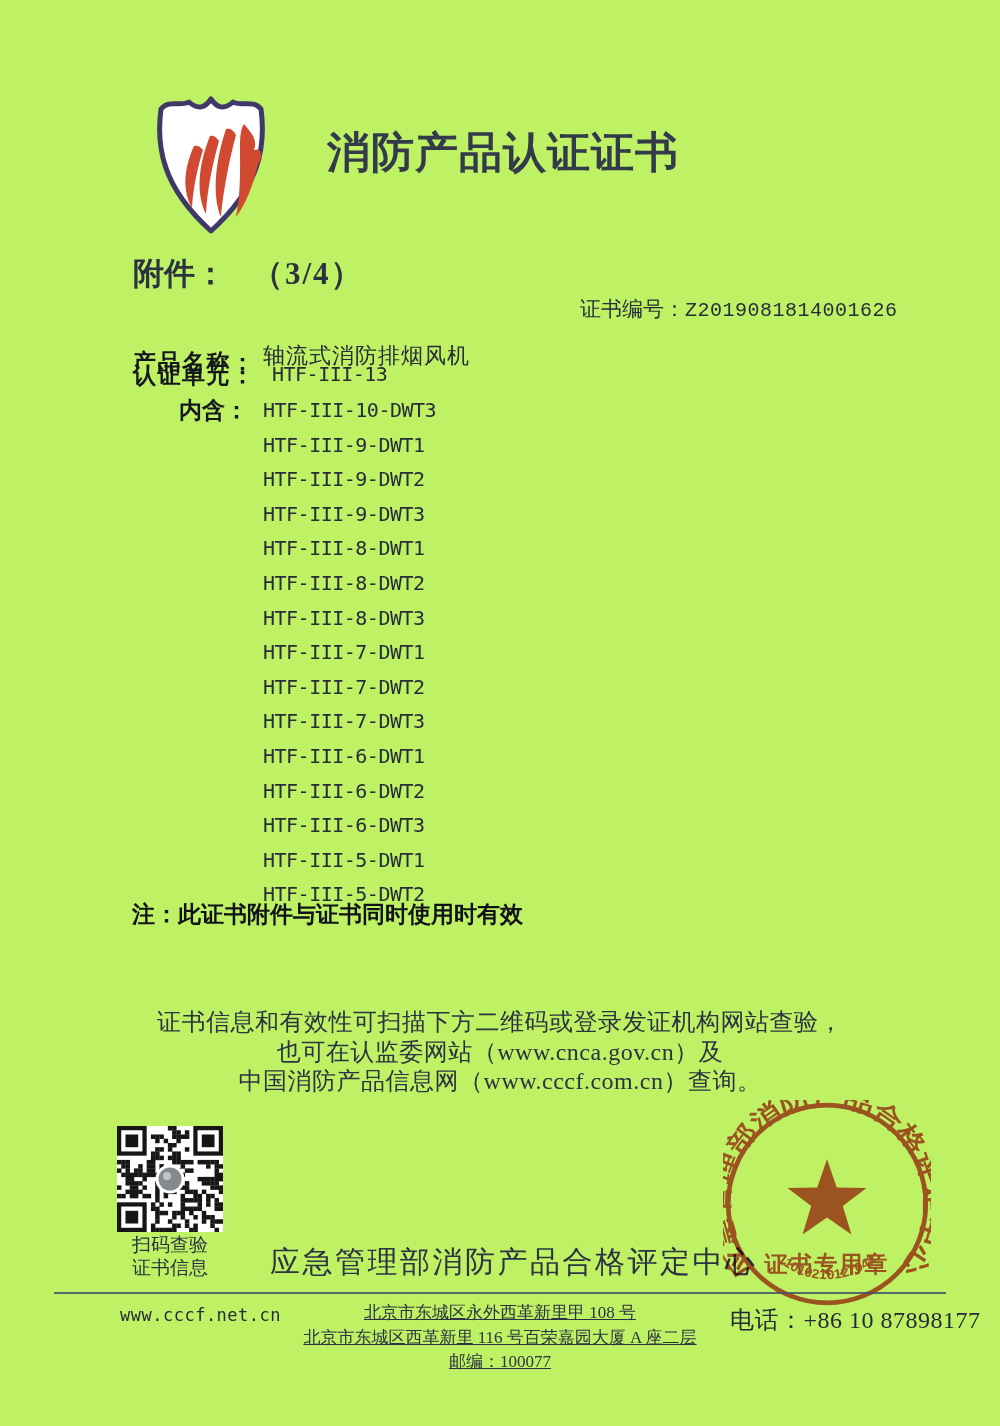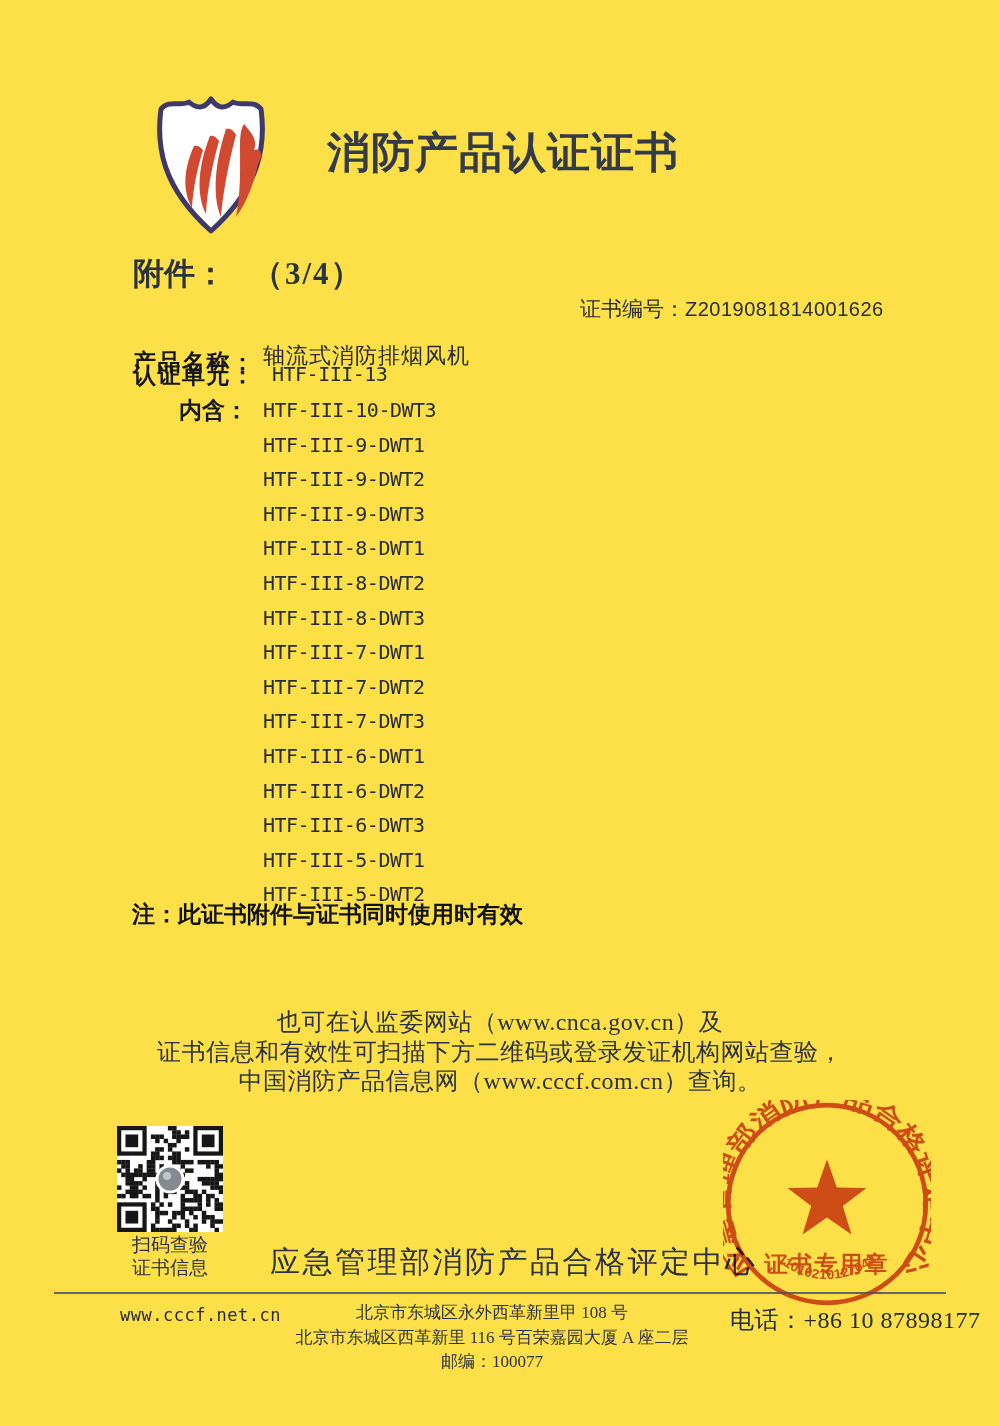--- a/index.html
+++ b/index.html
@@ -1,32 +1,32 @@
 <!DOCTYPE html>
 <html><head>
 <meta charset="utf-8">
 <style>
   html,body{margin:0;padding:0;background:#e8e8e6;}
   #page{
     position:relative;width:1000px;height:1426px;margin:0 auto;
-    background:#fde047;overflow:hidden;
+    background:#bef264;overflow:hidden;
     font-family:"Liberation Serif", serif;color:#2a3140;
   }
   
   #logo{position:absolute;left:140px;top:84px;width:142px;height:152px;}
   #title{
     position:absolute;left:0;top:124px;width:1006px;text-align:center;
     font-family:"Liberation Sans", sans-serif;font-size:43px;font-weight:600;
     color:#333a4a;letter-spacing:1px;
   }
   
   #attachment{position:absolute;left:133px;top:253px;font-size:31px;color:#2c3340;font-weight:600;}
   #attachment .att-val{font-weight:700;margin-left:26px;font-family:"Liberation Serif",serif;letter-spacing:2px;}
   #certno{position:absolute;left:580px;top:295px;font-size:21px;color:#272d3a;}
-  #certno .num{font-family:Liberation Sans, sans-serif;font-size:20px;letter-spacing:0.5px;}
+  #certno .num{font-family:Liberation Mono, monospace;font-size:20px;letter-spacing:0.5px;}
   
   .field-label{
     position:absolute;left:133px;width:130px;
     font-family:"Liberation Sans", sans-serif;font-weight:700;
     font-size:23px;color:#14161c;letter-spacing:1.5px;white-space:nowrap;
   }
   .field-value-cjk{position:absolute;left:263px;font-size:22px;color:#262c38;letter-spacing:1px;white-space:nowrap;}
   .field-value-mono{
     position:absolute;left:263px;
     font-family:"DejaVu Sans Mono","Liberation Mono",monospace;
@@ -67,22 +67,22 @@
   #stamp{position:absolute;left:723px;top:1100px;width:208px;height:208px;opacity:0.9;mix-blend-mode:multiply;}
   #stamp text{font-family:"Liberation Sans",sans-serif;}
   
   #footer-rule{position:absolute;left:54px;top:1292px;width:892px;height:2px;background:#47516a;opacity:0.85;}
   #footer-web{
     position:absolute;left:80px;top:1305px;
     font-family:"DejaVu Sans Mono","Liberation Mono",monospace;
     font-size:17px;color:#232a36;letter-spacing:0.5px;margin-left:40px;
   }
   #footer-center{
-    position:absolute;left:242px;top:1301px;width:500px;text-align:center;
-    font-size:17px;line-height:24.5px;color:#2b3242;
+    position:absolute;left:250px;top:1301px;width:500px;text-align:center;
+    font-size:17px;line-height:24.5px;color:#2b3242;text-decoration:underline;
   }
   #footer-phone{
     position:absolute;left:730px;top:1304px;
     font-size:24px;color:#232a36;font-family:"Liberation Serif",serif;letter-spacing:0.5px;
   }
 </style>
 </head>
 <body>
 
 <div id="page">
@@ -131,22 +131,22 @@
     <div class="model-row">HTF-III-6-DWT1</div>
     <div class="model-row">HTF-III-6-DWT2</div>
     <div class="model-row">HTF-III-6-DWT3</div>
     <div class="model-row">HTF-III-5-DWT1</div>
     <div class="model-row">HTF-III-5-DWT2</div>
   </div>
 
   <div id="note">注：此证书附件与证书同时使用时有效</div>
 
   <div id="verify">
+    <div>证书信息和有效性可扫描下方二维码或登录发证机构网站查验，</div>
     <div>也可在认监委网站（www.cnca.gov.cn）及</div>
-    <div>证书信息和有效性可扫描下方二维码或登录发证机构网站查验，</div>
     <div>中国消防产品信息网（www.cccf.com.cn）查询。</div>
   </div>
 
   <div id="qr-wrap">
     <svg id="qr" viewBox="0 0 106 106" width="106" height="106">
         <rect x="50.88" y="0.00" width="4.49" height="4.49" fill="#161616"></rect>
         <rect x="55.12" y="0.00" width="4.49" height="4.49" fill="#161616"></rect>
         <rect x="55.12" y="4.24" width="4.49" height="4.49" fill="#161616"></rect>
         <rect x="59.36" y="4.24" width="4.49" height="4.49" fill="#161616"></rect>
         <rect x="67.84" y="4.24" width="4.49" height="4.49" fill="#161616"></rect>

